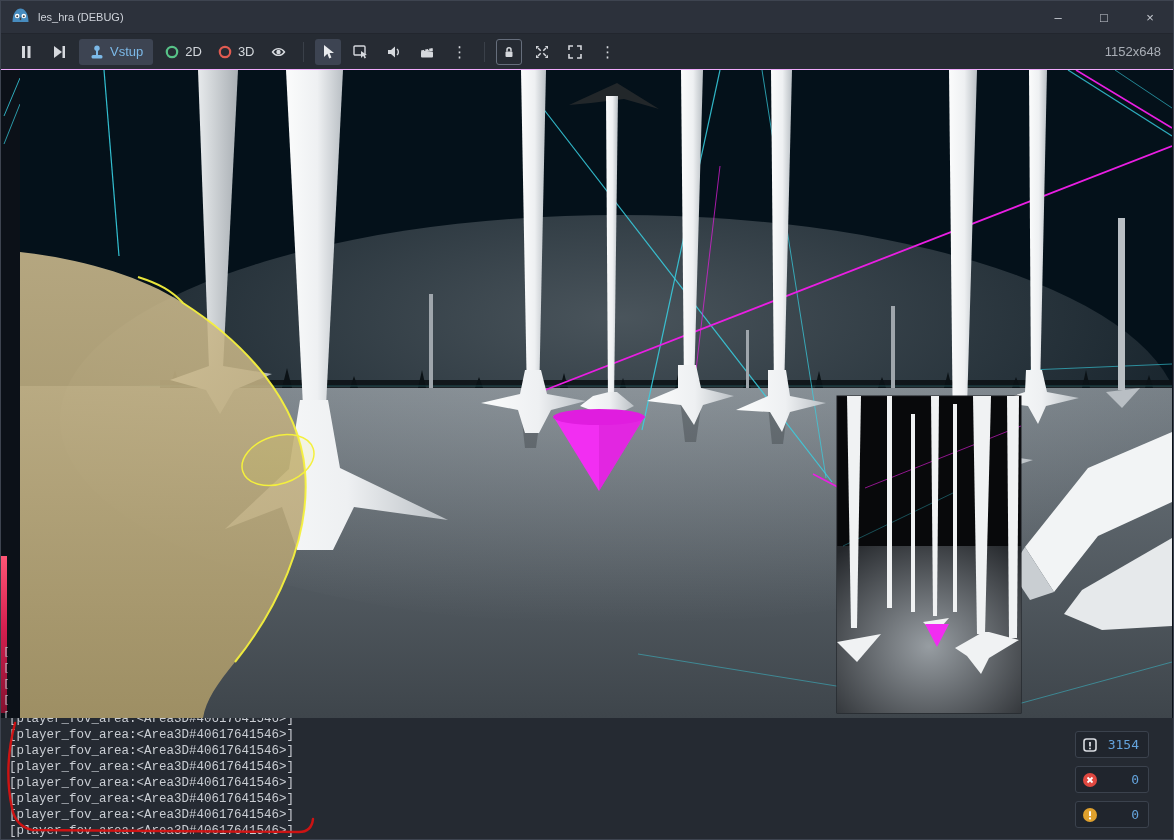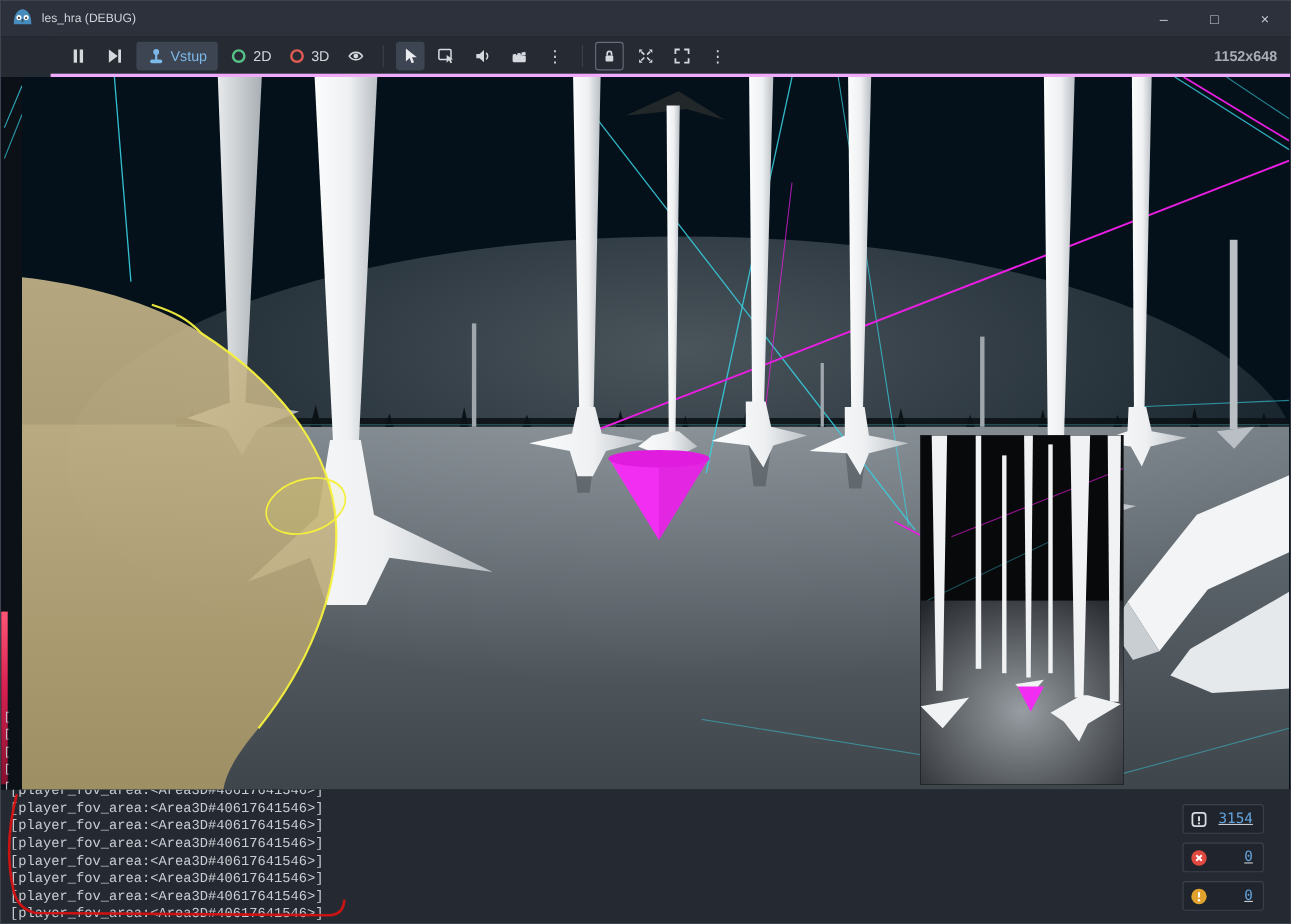--- a/index.html
+++ b/index.html
@@ -10,50 +10,50 @@
   
   .titlebar { height:33px; background:#2c313b; display:flex; align-items:center;
               padding-left:10px; border-bottom:1px solid #22262e; }
   .title-text { color:#cfd3da; font-size:11px; margin-left:8px; }
   .win-controls { margin-left:auto; display:flex; height:100%; }
   .win-btn { width:46px; display:flex; align-items:center; justify-content:center;
              color:#c6cad1; font-size:13px; cursor:default; }
 
   
   .toolbar { height:36px; background:#262b33; display:flex; align-items:center;
-             padding:0 12px; gap:7px; border-bottom:3px solid #f0abfc;margin-left:45px; }
+             padding:0 12px; gap:7px; border-bottom:1px solid #f0abfc; }
   .tb-btn { height:26px; min-width:26px; display:flex; align-items:center; justify-content:center;
             border-radius:3px; color:#d2d6db; font-size:13px; gap:5px; padding:0 4px; }
   .tb-btn.toggled { background:#3d4452; }
   .tb-btn.vstup { background:#3d4452; color:#7cb9e8; padding:0 10px; }
   .tb-box { border:1px solid #666e7c; }
   .tb-sep { width:1px; height:20px; background:#3a4049; margin:0 4px; }
   .dots { font-size:15px; color:#d5d8dd; }
-  .resolution { margin-left:auto; color:#a9aeb6; font-size:13px;font-weight:bold; }
+  .resolution { margin-left:auto; color:#a9aeb6; font-size:13px; }
   .tb-btn svg { display:block; }
 
   
   .content { position:relative; height:648px; background:#0b1118; display:flex; }
   .left-strip { position:relative; width:19px; height:648px; background:#0c1118; overflow:hidden; }
   .strip-bar { position:absolute; left:0; top:486px; width:6px; height:157px;
                background:linear-gradient(#ff5575,#d62050 45%, #83102f); }
   .left-frags { position:absolute; left:2px; top:574px; font:11px "DejaVu Sans Mono", monospace;
                 line-height:16px; color:#b9bec6; }
   .viewport { position:relative; width:1152px; height:648px; background:#04111a; }
 
   
   .console { position:relative; height:123px; background:#252a32; overflow:hidden;
              font-family:"DejaVu Sans Mono", monospace; font-size:12.5px; color:#c9cdd3; }
   .console-lines { padding-left:8px; margin-top:-7px; line-height:16px; white-space:pre;font-family:Liberation Mono, monospace; }
   .annotation-svg { position:absolute; left:0; top:0; pointer-events:none; }
 
   
   .badges { position:absolute; right:24px; top:13px; display:flex; flex-direction:column; gap:8px; }
   .badge { width:74px; height:27px; background:#20252d; border:1px solid #3b424d; border-radius:3px;
-           display:flex; align-items:center; padding:0 9px 0 6px;text-decoration:underline; }
+           display:flex; align-items:center; padding:0 9px 0 6px; }
   .badge-num { margin-left:auto; color:#64a3dc; font-size:13px; }
   .badge svg { display:block; }
 </style>
 </head>
 <body>
 
 <div class="window">
 
   <div class="titlebar">
     <span>

